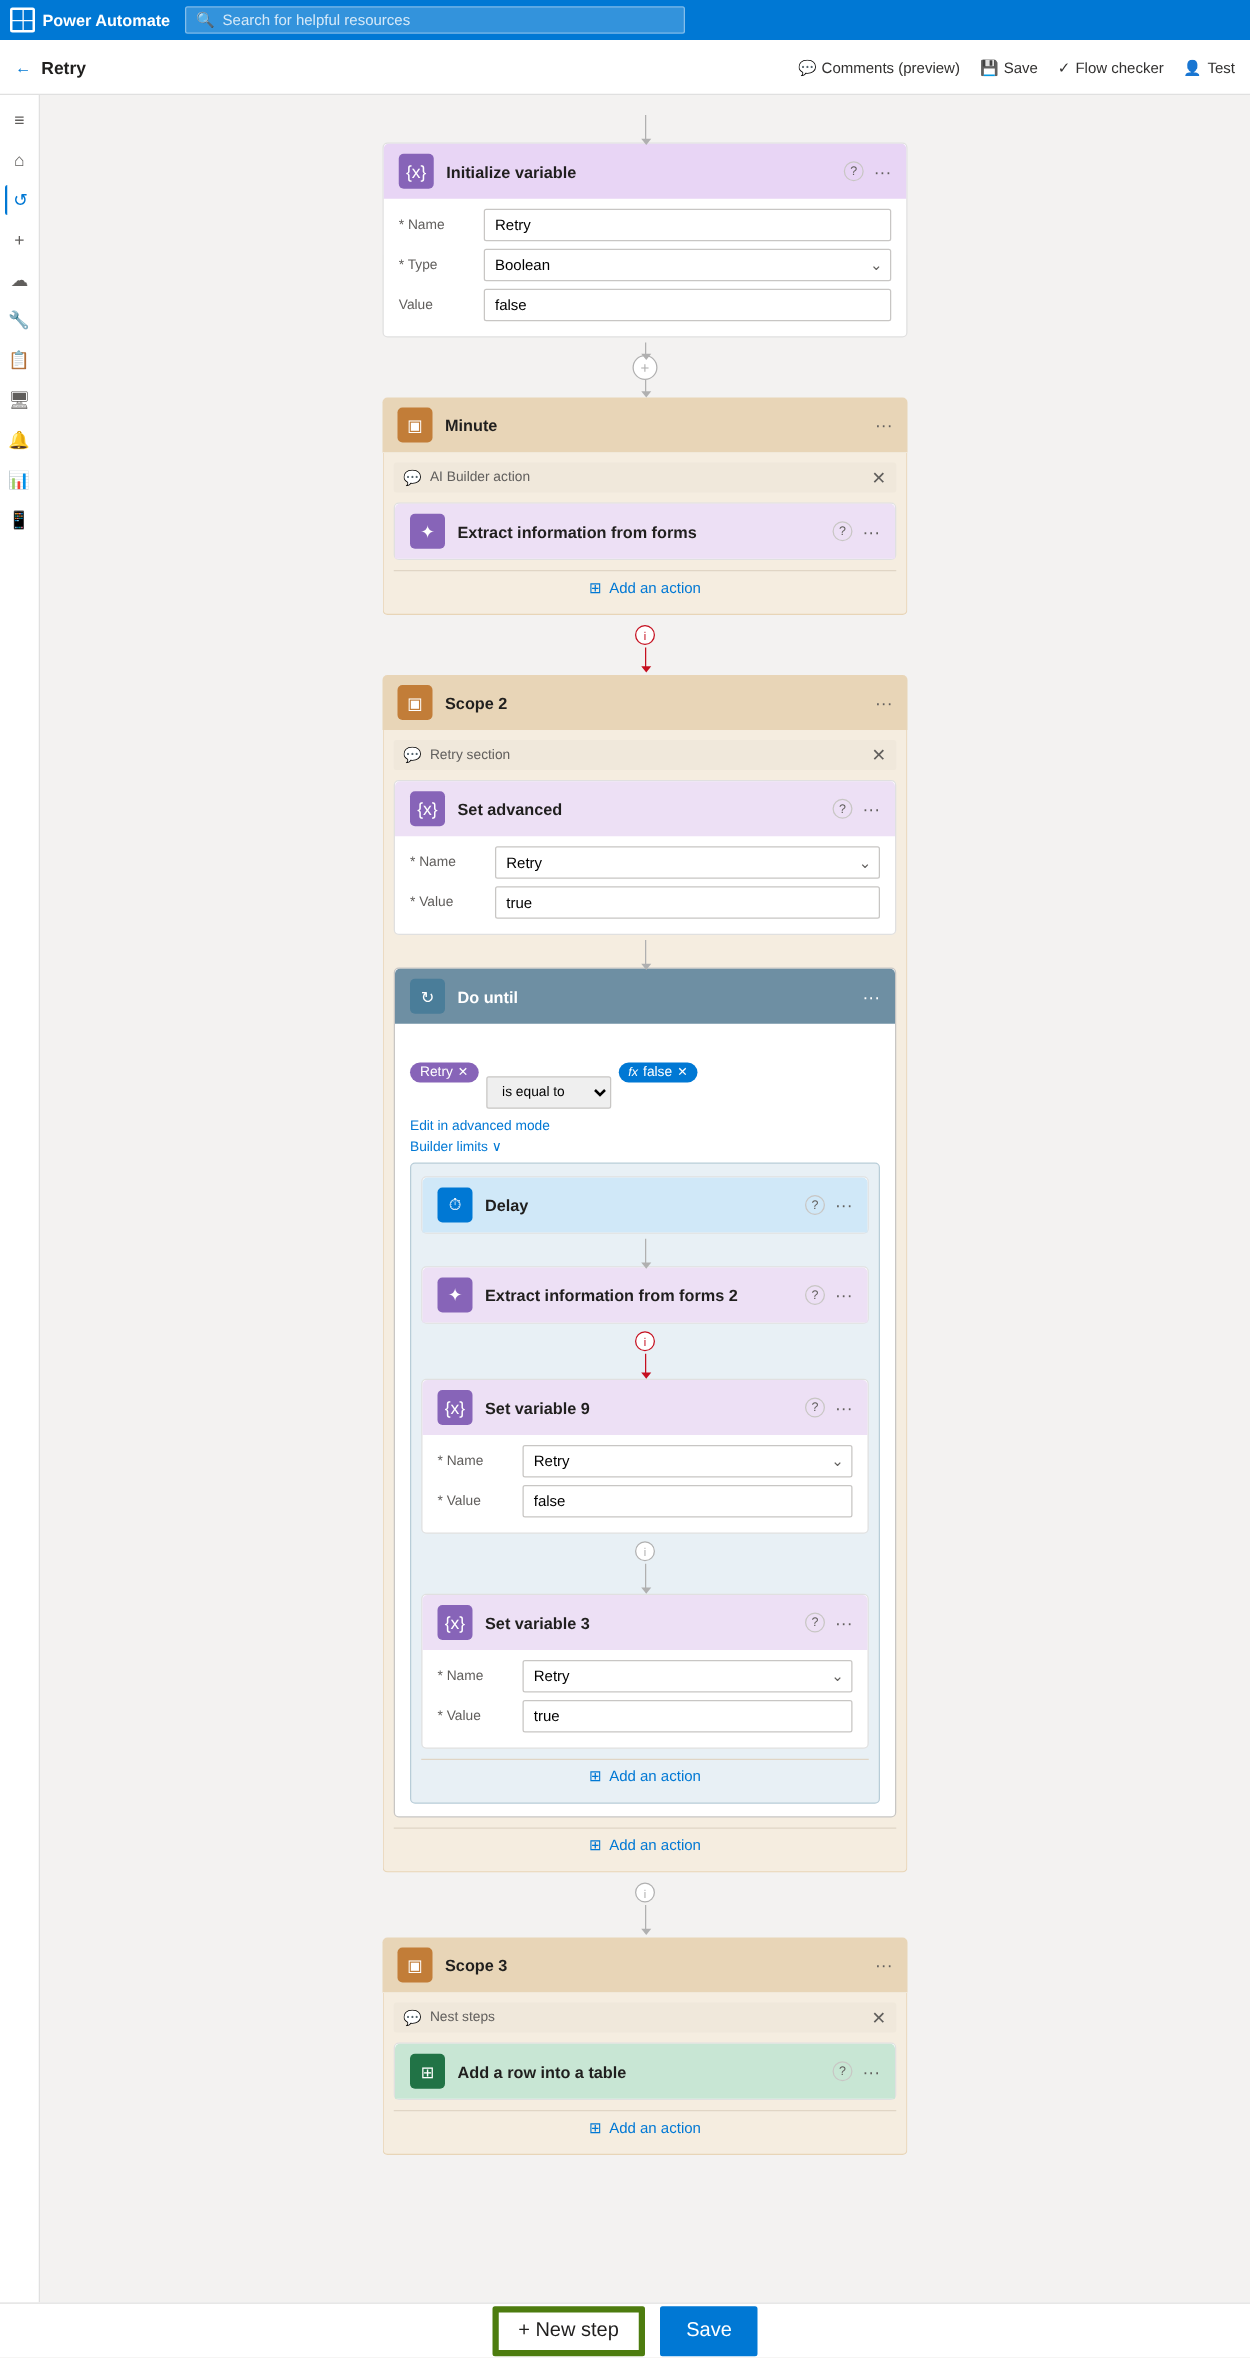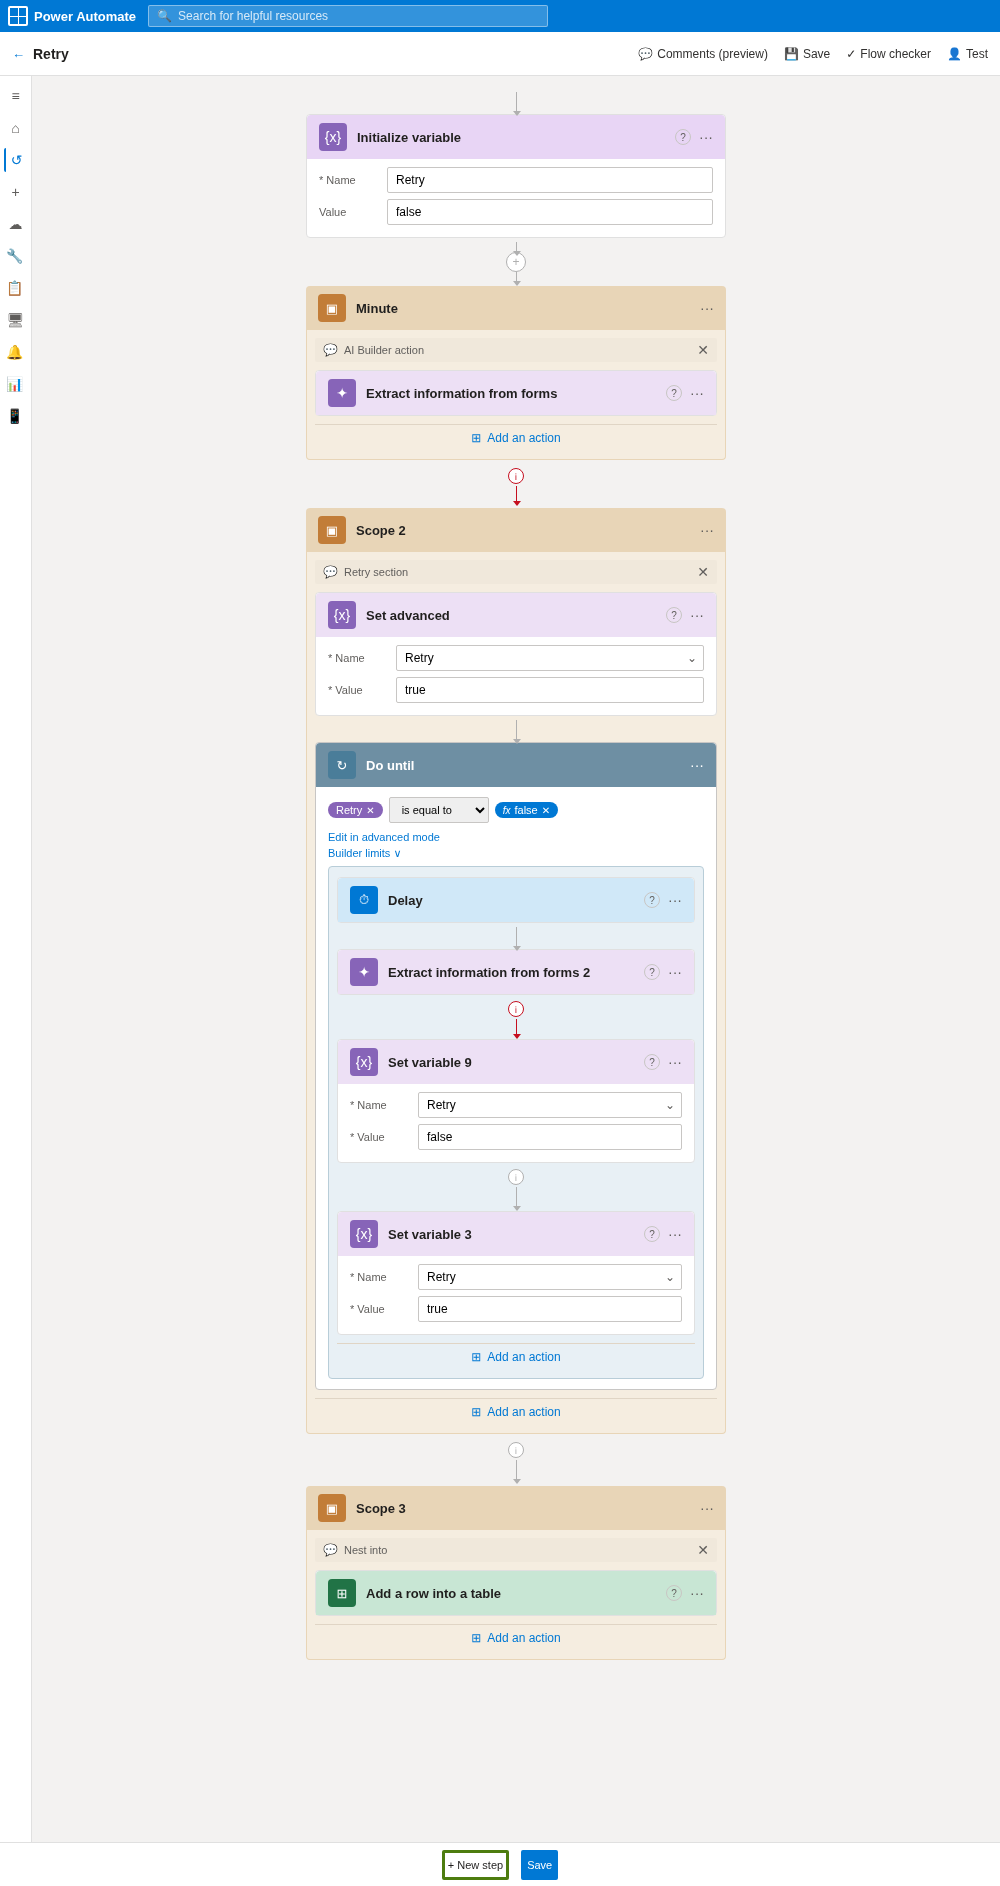--- a/index.html
+++ b/index.html
@@ -353,20 +353,21 @@
       border-radius: 12px;
       font-size: 11px;
     }
     .condition-select {
       height: 26px;
       border: 1px solid #c8c6c4;
       border-radius: 2px;
       padding: 0 8px;
       font-size: 11px;
       min-width: 100px;
+      margin-top: 32px;
     }
     .link-btn {
       color: #0078d4;
       font-size: 11px;
       cursor: pointer;
       display: block;
       margin-bottom: 4px;
     }
 
     
@@ -419,24 +420,24 @@
       height: 44px;
       background: white;
       border-top: 1px solid #e0e0e0;
       display: flex;
       align-items: center;
       justify-content: center;
       gap: 12px;
       flex-shrink: 0;
     }
     .bottom-btn {
-      padding: 6px 3px;
-      border: 3px solid #4d7c0f;
+      padding: 6px 16px;
+      border: 5px solid #4d7c0f;
       border-radius: 2px;
-      font-size: 11px;
+      font-size: 16px;
       cursor: pointer;
       background: white;
       color: #201f1e;
     }
     .bottom-btn.primary {
       background: #0078d4;
       color: white;
       border-color: #0078d4;
     }
 
@@ -543,20 +544,26 @@
         <div class="action-controls">
           <div class="help-btn">?</div>
           <span class="ellipsis-btn">···</span>
         </div>
       </div>
       <div class="action-body">
         <div class="field-row">
           <span class="field-label">* Name</span>
           <div class="field-value">
               <span>Retry</span>
+            </div>
+        </div>
+        <div class="field-row">
+          <span class="field-label">* Type</span>
+          <div class="field-value has-dropdown">
+              <span>Boolean</span>
             </div>
         </div>
         <div class="field-row">
           <span class="field-label">Value</span>
           <div class="field-value">
               <span>false</span>
             </div>
         </div>
       </div>
     </div>
@@ -785,21 +792,21 @@
     <div class="scope3-card">
       <div class="scope-header">
         <div class="action-icon" style="background:#c27d38; width:28px; height:28px; font-size:13px;">▣</div>
         <span class="action-title">Scope 3</span>
         <span class="ellipsis-btn">···</span>
       </div>
       <div class="scope-body">
         <div class="sub-label">
           <div style="display:flex;align-items:center;gap:6px;">
             <span style="font-size:12px;">💬</span>
-            <span>Nest into</span>
+            <span>Nest steps</span>
           </div>
           <span class="x-btn">✕</span>
         </div>
 
         <div class="action-card" style="width:100%;">
           <div class="action-header" style="background:#c8e6d4;">
             <div class="action-icon" style="background:#217346; width:28px; height:28px; font-size:13px;">⊞</div>
             <span class="action-title">Add a row into a table</span>
             <div class="action-controls">
               <div class="help-btn">?</div>

